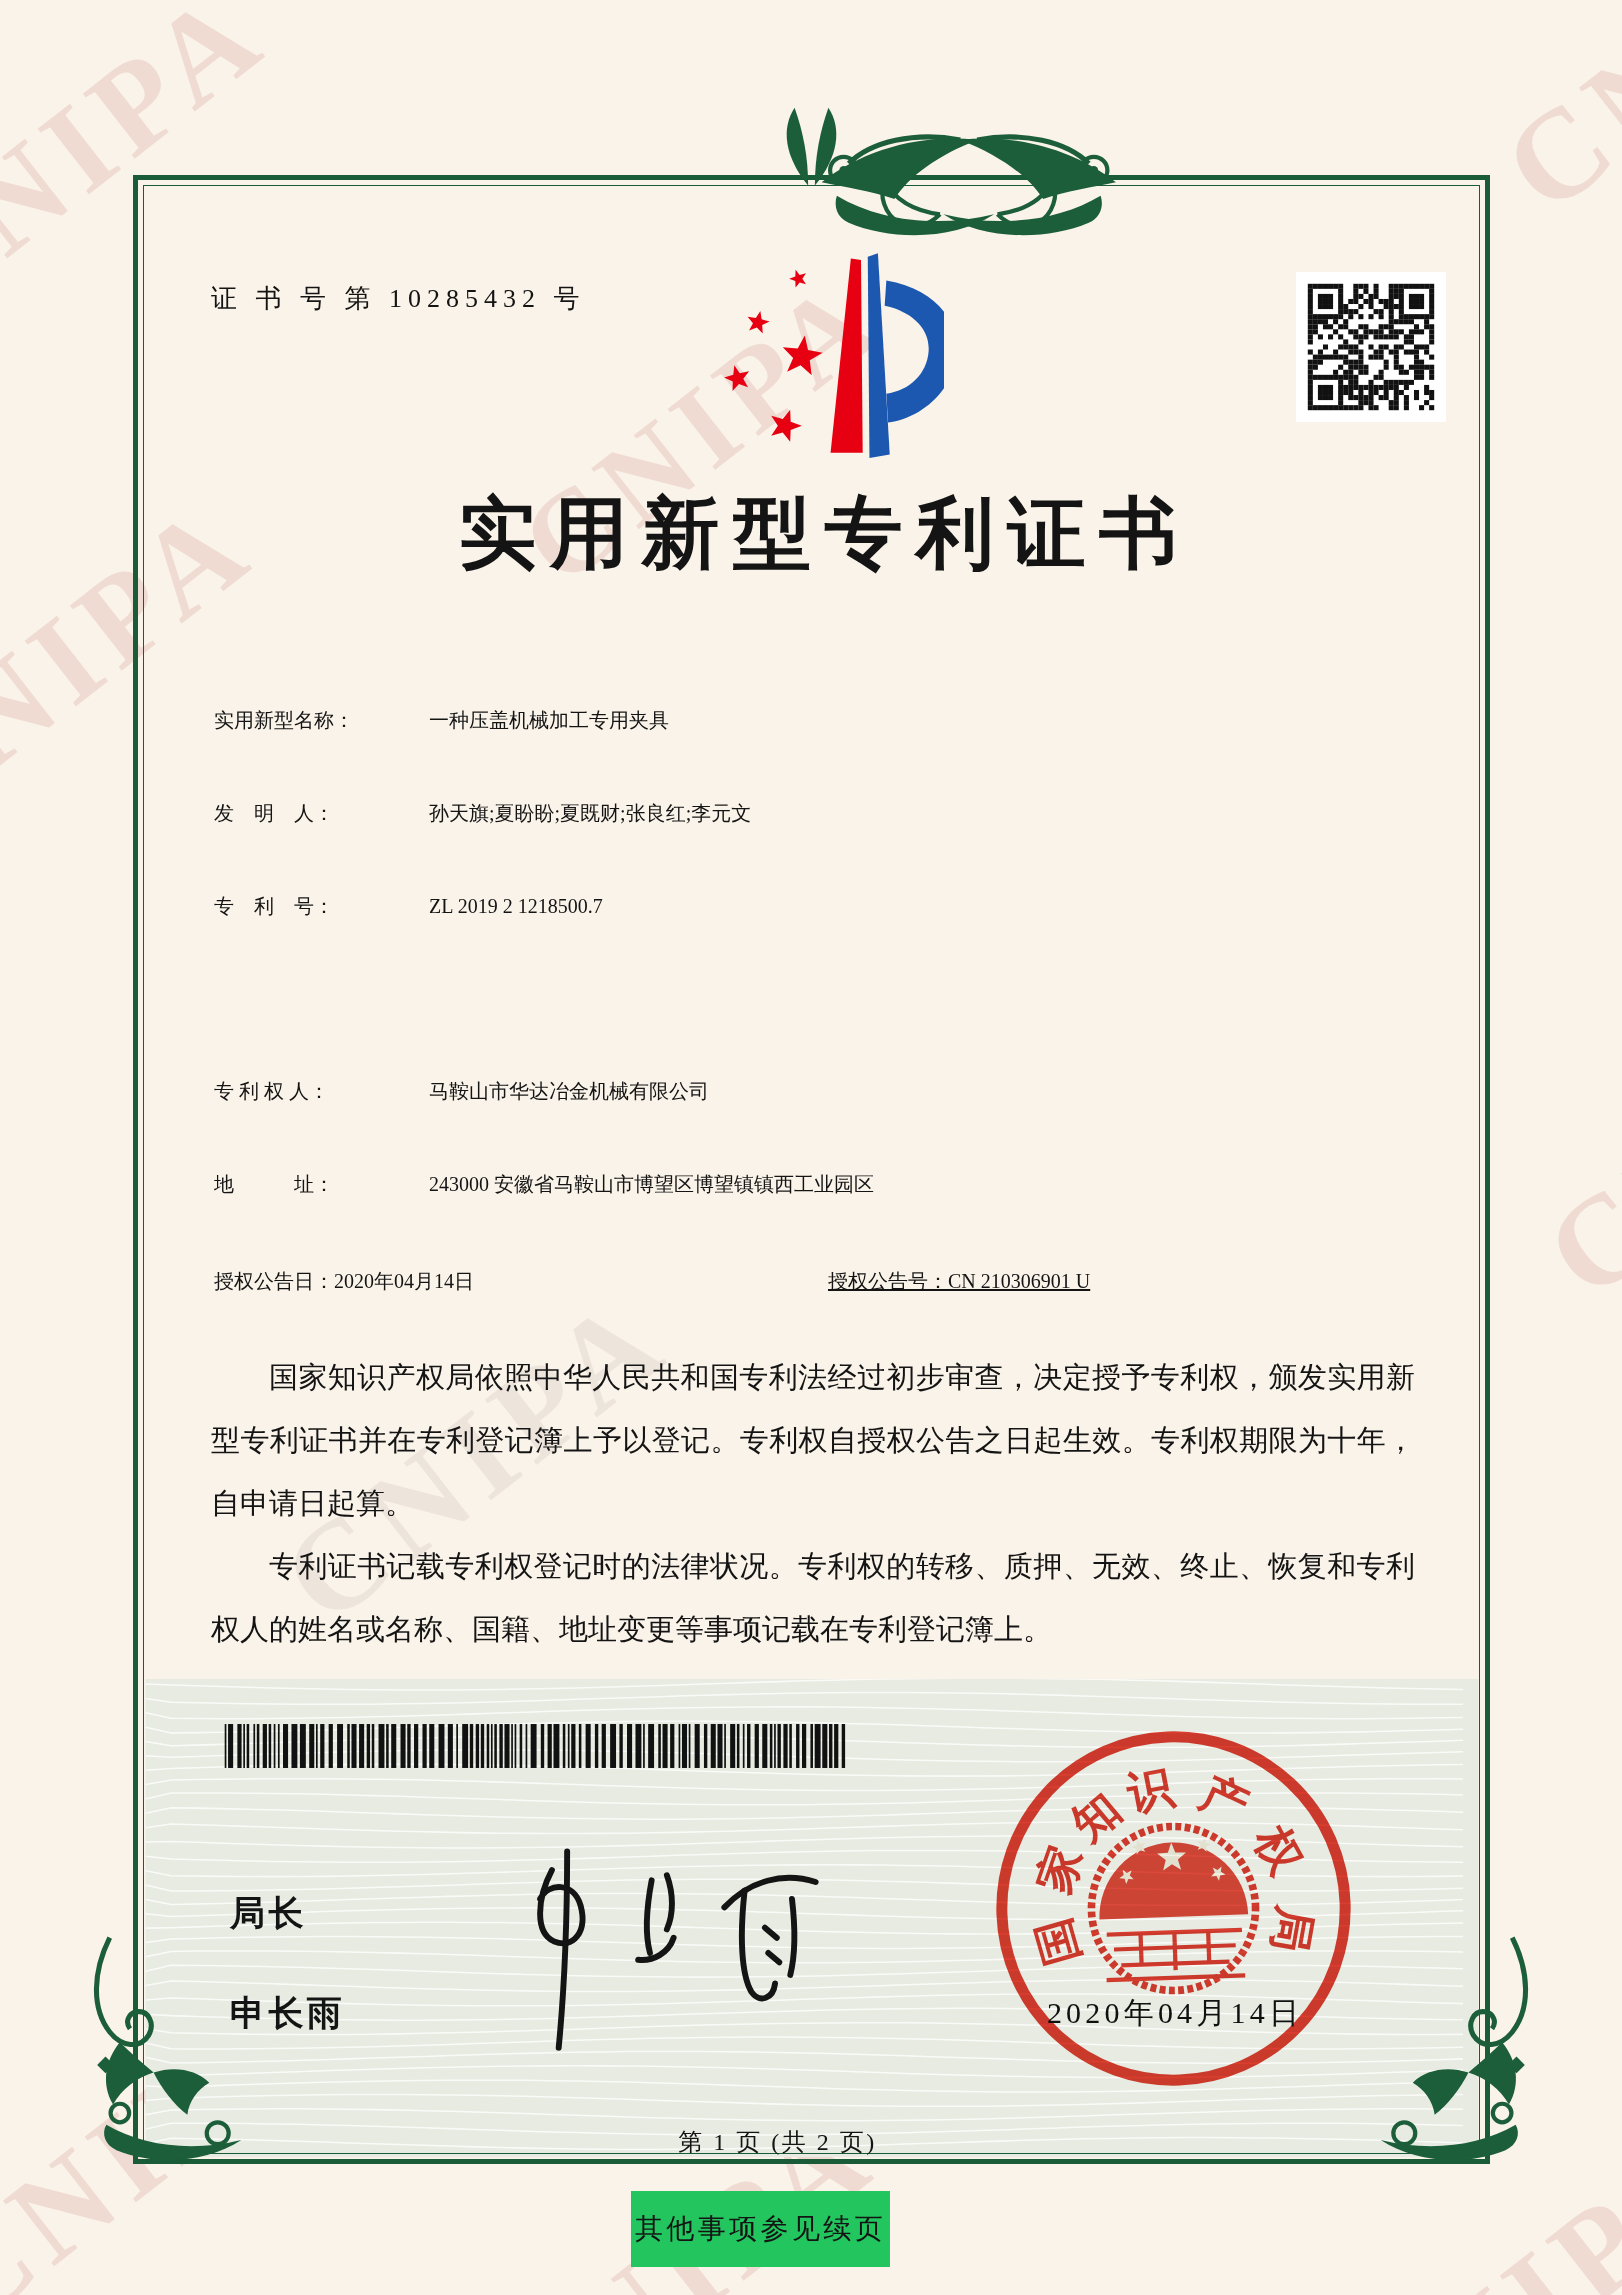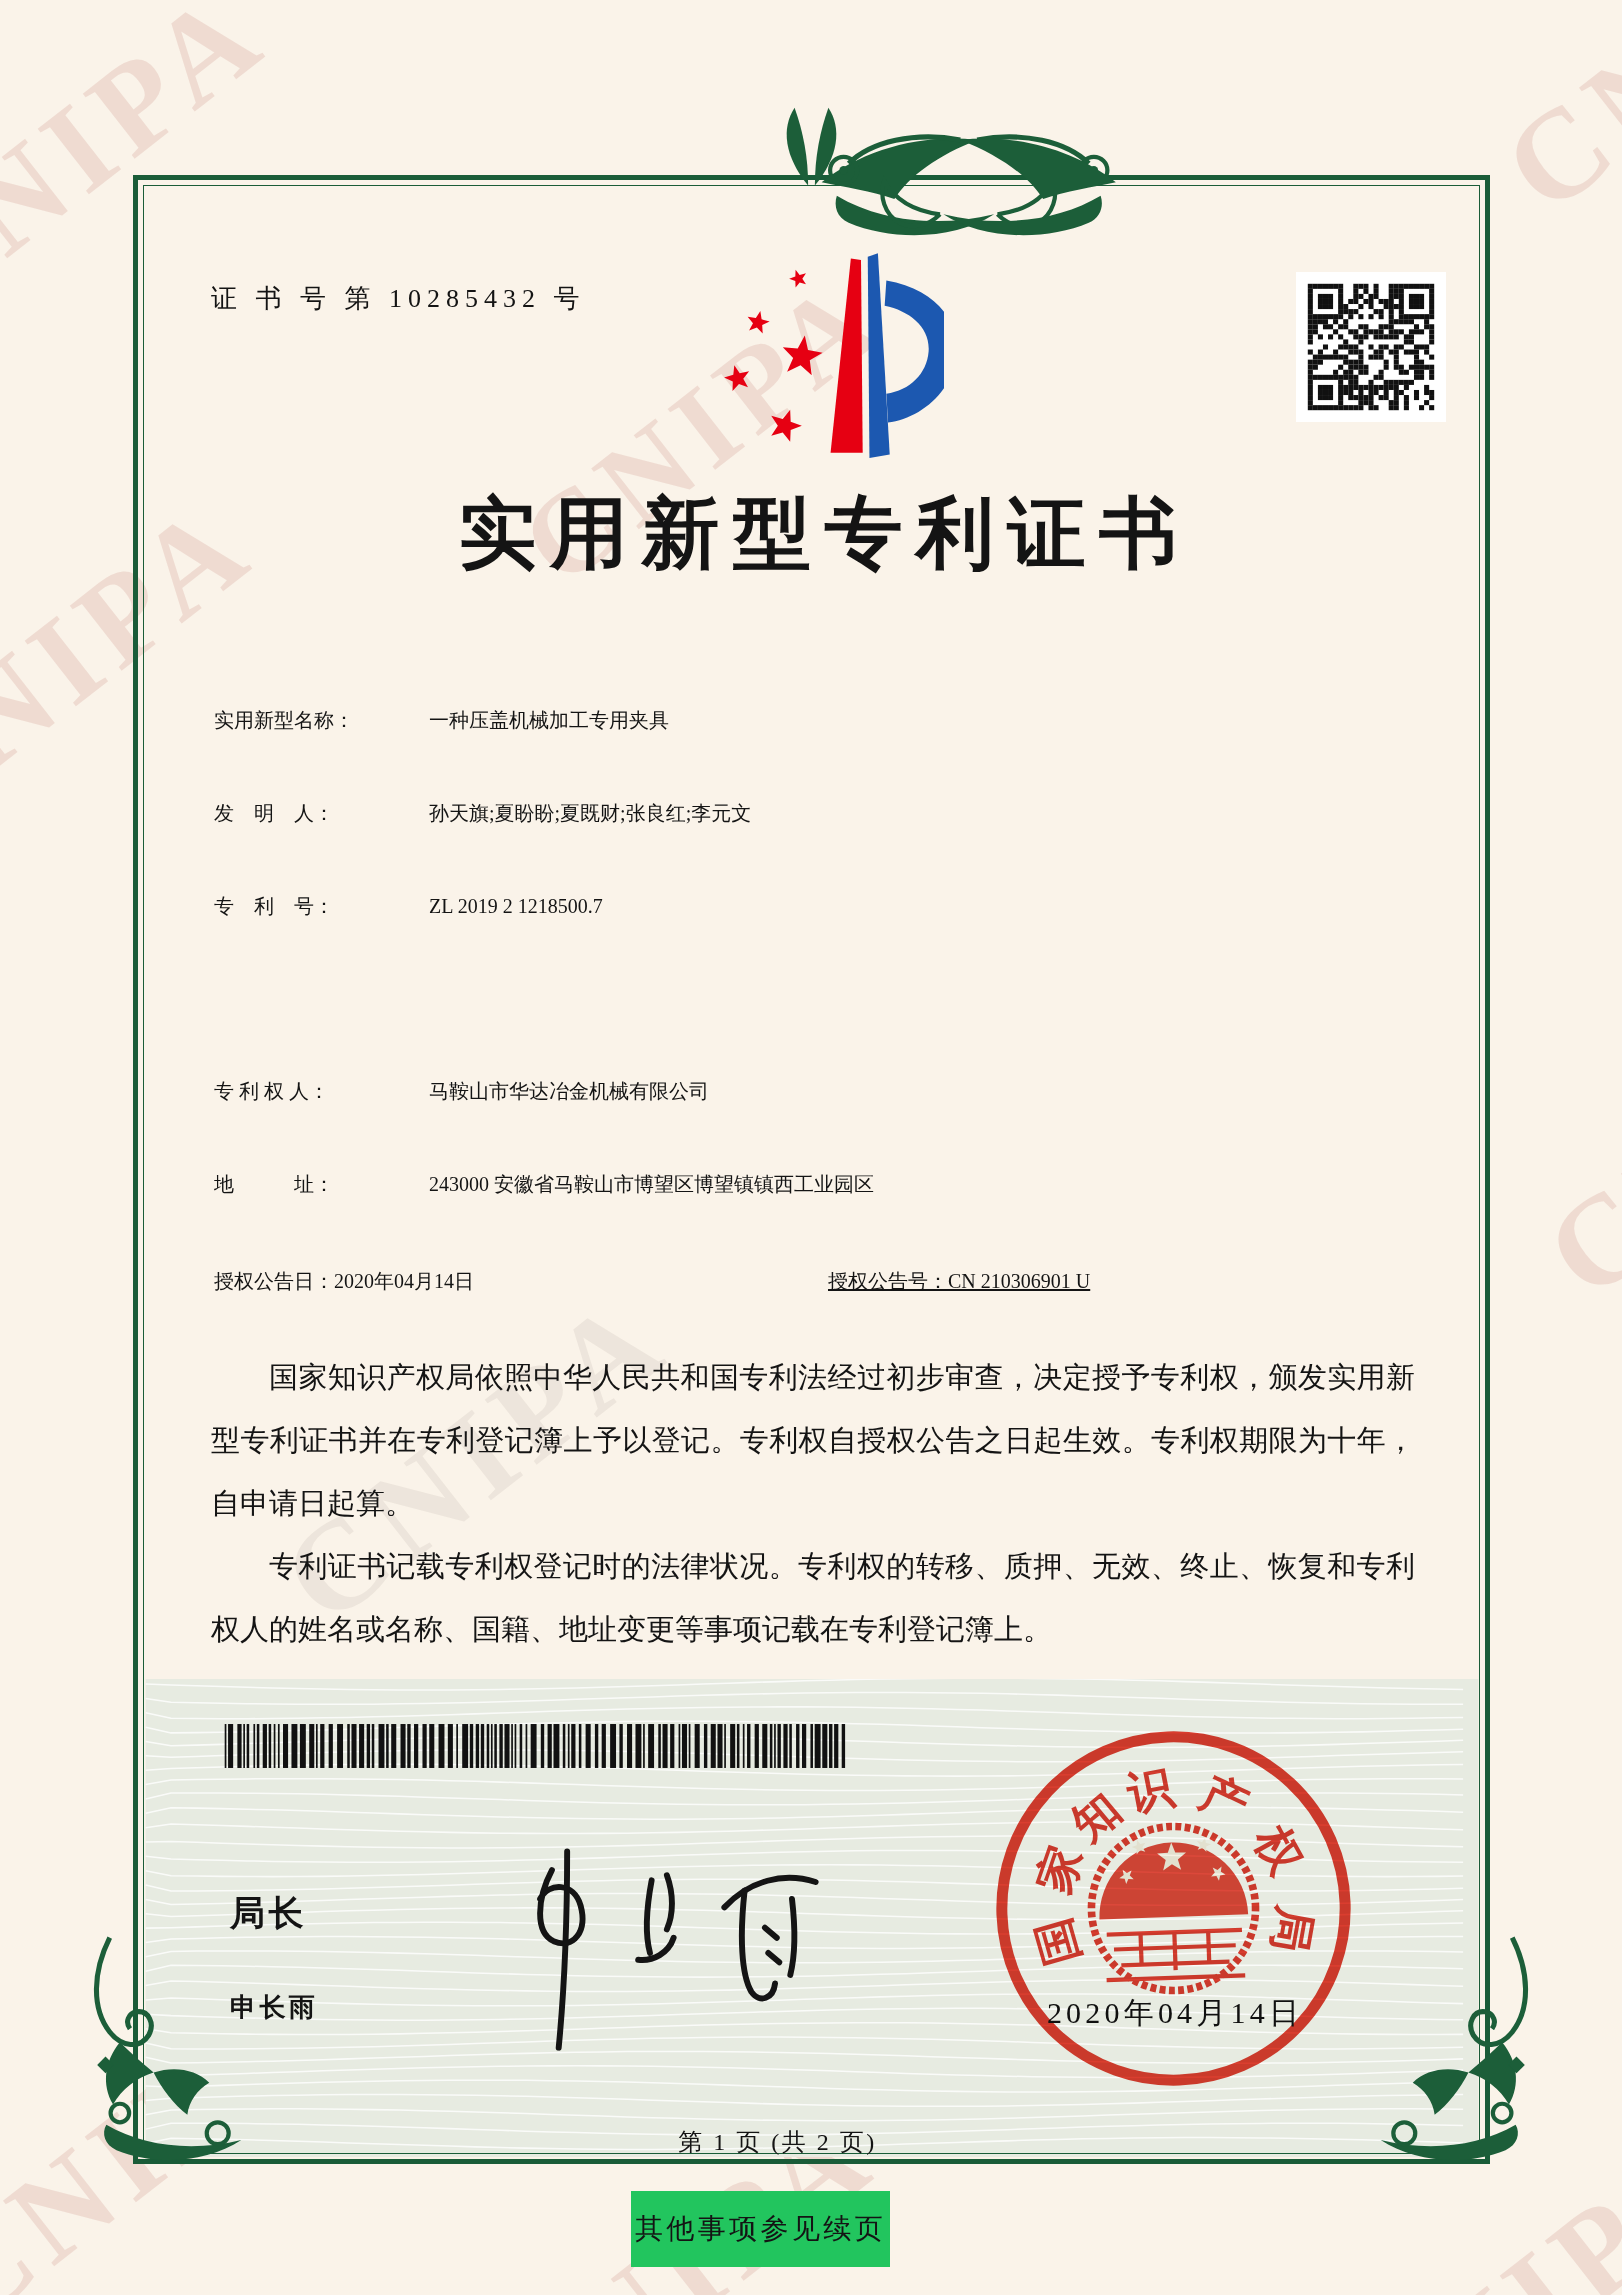--- a/index.html
+++ b/index.html
@@ -30,21 +30,21 @@
   .title{left:0;width:1623px;top:482px;text-align:center;font-size:78px;font-weight:700;letter-spacing:13.5px;padding-left:13px;}
   .frow{position:absolute;left:214px;font-size:20px;white-space:nowrap;}
   .f-label{display:inline-block;min-width:215px;}
   .f1{top:707px}.f2{top:800px}.f3{top:893px}.f4{top:985px}.f5{top:1078px}.f6{top:1171px}
   .f7{top:1268px;width:1200px;}
   .grant2{position:absolute;left:614px;top:0;white-space:nowrap;text-decoration:underline;}
   .paras{left:211px;top:1346px;width:1204px;font-size:29px;line-height:63px;text-align:justify;}
   .paras p{margin:0;text-indent:58px;}
   .barcode{left:223px;top:1724px;z-index:3;}
   .signer-title{left:230px;top:1890px;font-family:"Liberation Sans",sans-serif;font-weight:700;font-size:35px;z-index:3;letter-spacing:3.4px;}
-  .signer-name{left:230px;top:1990px;font-family:"Liberation Sans",sans-serif;font-weight:700;font-size:26px;z-index:3;letter-spacing:3.4px;}
+  .signer-name{left:230px;top:1990px;font-family:"Liberation Sans",sans-serif;font-weight:700;font-size:35px;z-index:3;letter-spacing:3.4px;}
   .signature{left:486px;top:1826px;z-index:4;}
   .seal{left:979px;top:1714px;z-index:5;mix-blend-mode:multiply;transform:rotate(-2deg);}
   .seal-date{left:989px;top:1993px;width:372px;text-align:center;font-size:30px;letter-spacing:4.2px;z-index:6;color:#101010;}
   .page-footer{left:0;width:1555px;top:2108px;text-align:center;font-size:24px;letter-spacing:2.5px;z-index:3;margin-top:18px;}
   .cont-note{left:631px;top:2191px;width:259px;height:76px;background:#22c55e;z-index:3;display:flex;align-items:center;justify-content:center;
              font-size:28px;letter-spacing:3.4px;}
   .orn-top{left:497px;top:106px;z-index:6;}
   .orn-bl{left:76px;top:1934px;z-index:6;}
   .orn-br{left:1352px;top:1934px;z-index:6;transform:scaleX(-1);}
 </style>

